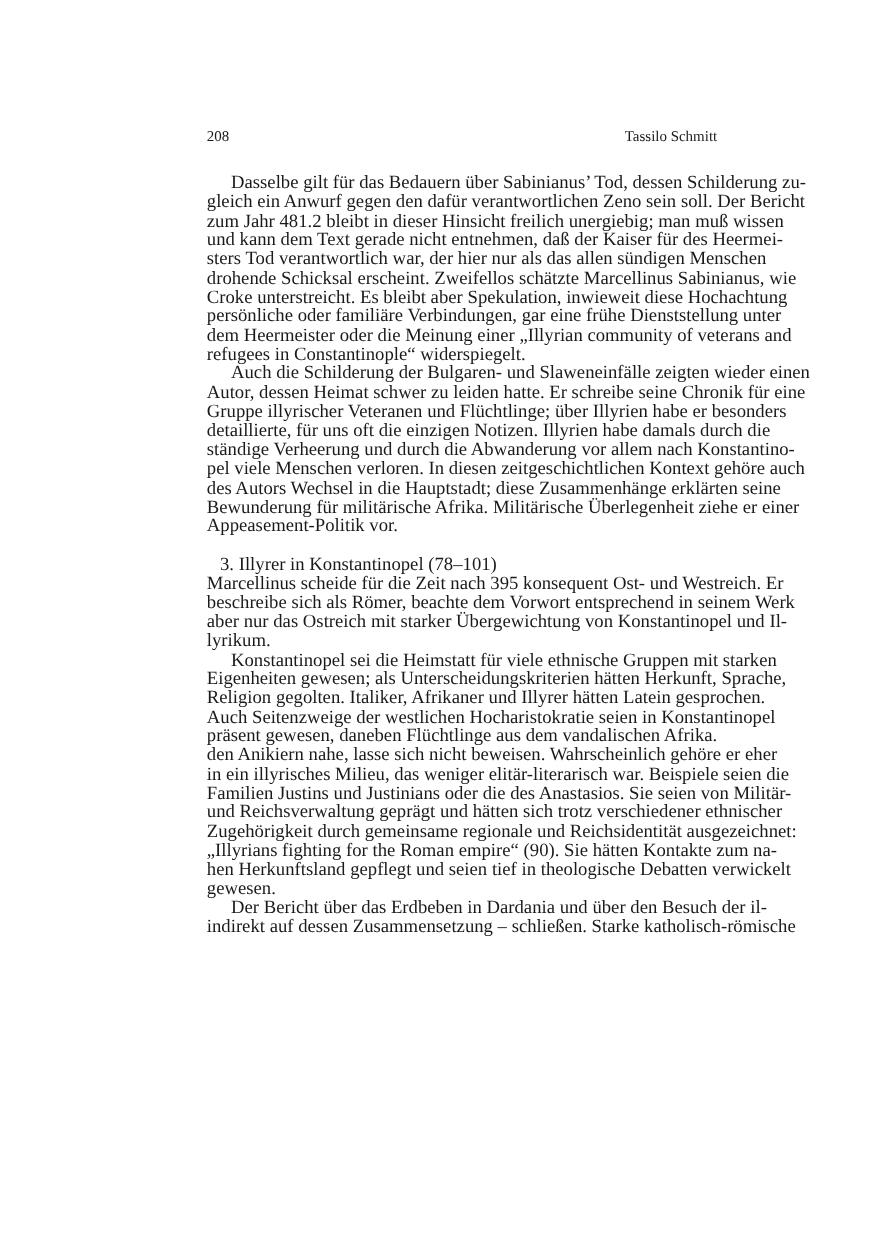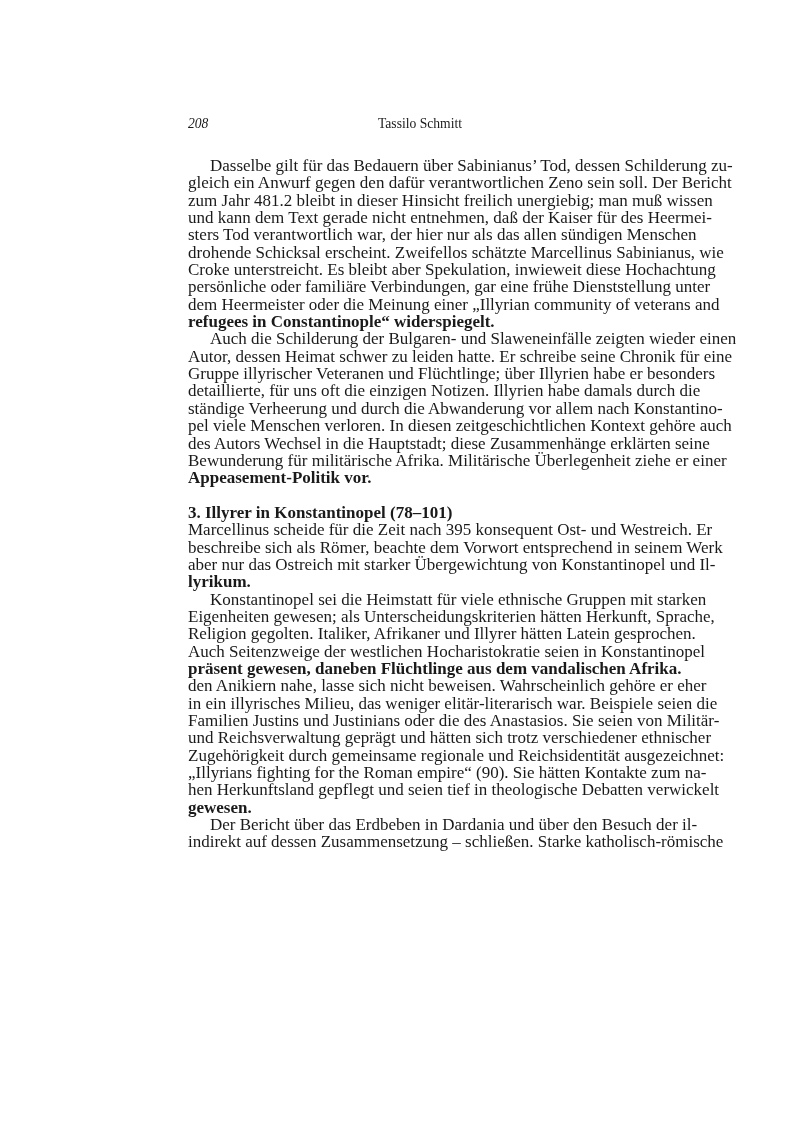--- a/index.html
+++ b/index.html
@@ -1,27 +1,27 @@
 <!DOCTYPE html>
 <html><head>
 <meta charset="utf-8">
 <style>
   html, body { margin:0; padding:0; background:#ffffff; }
   body { width:800px; height:1131px; position:relative; overflow:hidden;
          font-family:"Liberation Serif","DejaVu Serif",serif; color:#1a1a1a; }
   .page { position:absolute; left:188px; top:0; width:464px; }
   .running-head { position:absolute; top:115px; left:0; width:464px; height:18px;
                   font-size:13.6px; line-height:18px; }
-  .running-head .pageno { position:absolute; left:0; top:0;font-style:italic; }
-  .running-head .author { position:absolute; left:0; width:464px; top:0; text-align:center; }
+  .running-head .pageno { position:absolute; left:0; top:0; }
+  .running-head .author { position:absolute; left:0; width:464px; top:0; text-align:right; }
   .body { position:absolute; top:157px; left:0; width:464px;
           font-size:17px; line-height:17.35px; }
-  .body .heading { margin-top:17.35px; text-indent:0; text-align:left; }
+  .body .heading { margin-top:17.35px; text-indent:0; text-align:left;margin-left:12px; }
   .line { display:block; text-align:justify; text-align-last:justify; white-space:nowrap; }
-  .line.last { text-align-last:left;font-weight:bold; }
+  .line.last { text-align-last:left; }
   .line.indent { padding-left:22px; }
 </style>
 </head>
 <body>
 
 <div class="page">
   <div class="running-head">
     <span class="pageno">208</span>
     <span class="author">Tassilo Schmitt</span>
   </div>

